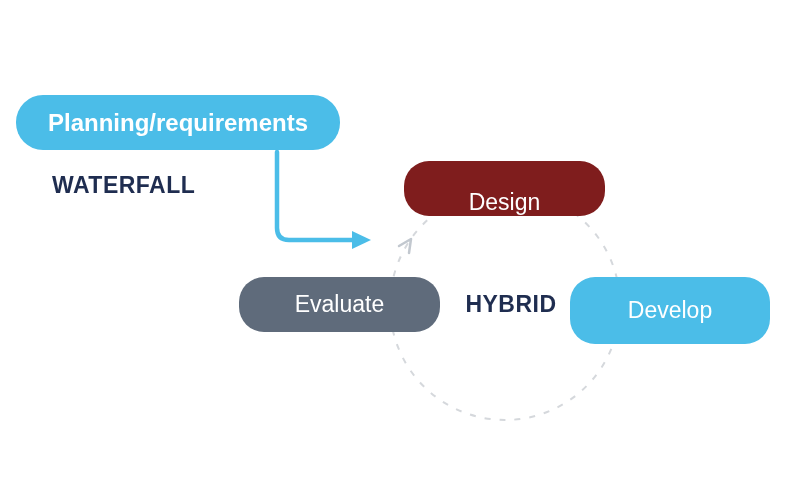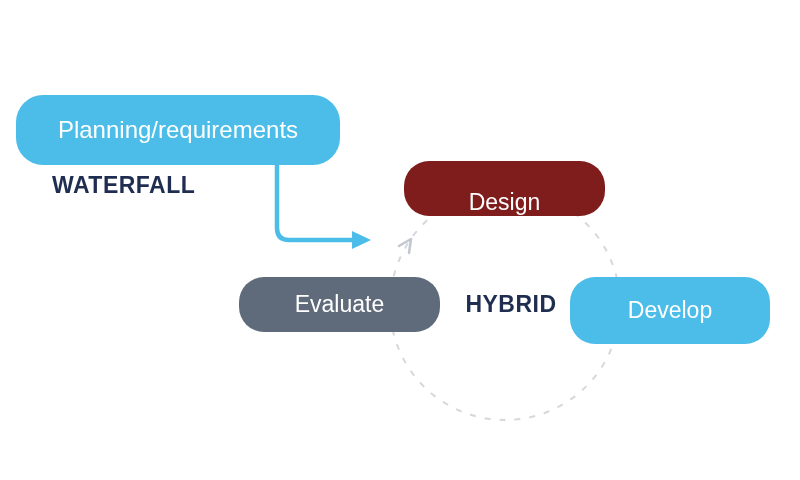--- a/index.html
+++ b/index.html
@@ -46,23 +46,24 @@
     display: flex;
     align-items: center;
     justify-content: center;
     color: #ffffff;
     font-size: 23px;
     z-index: 2;
     box-sizing: border-box;
   }
   .node-planning {
     left: 16px; top: 95px;
-    width: 324px; height: 70px;
+    width: 324px; height: 55px;
     border-radius: 27px;
     font-size: 24px;
+    font-weight: bold;
   }
   .node-design    { left: 404px; top: 161px; width: 201px; height: 55px; border-radius: 25px; }
   .node-develop   { left: 570px; top: 277px; width: 200px; height: 67px; border-radius: 25px; }
   .node-implement { left: 404px; top: 393px; width: 201px; height: 55px; border-radius: 25px; }
   .node-evaluate  { left: 239px; top: 277px; width: 201px; height: 55px; border-radius: 25px; }
 </style>
 </head>
 <body>
 
 <div class="stage">

